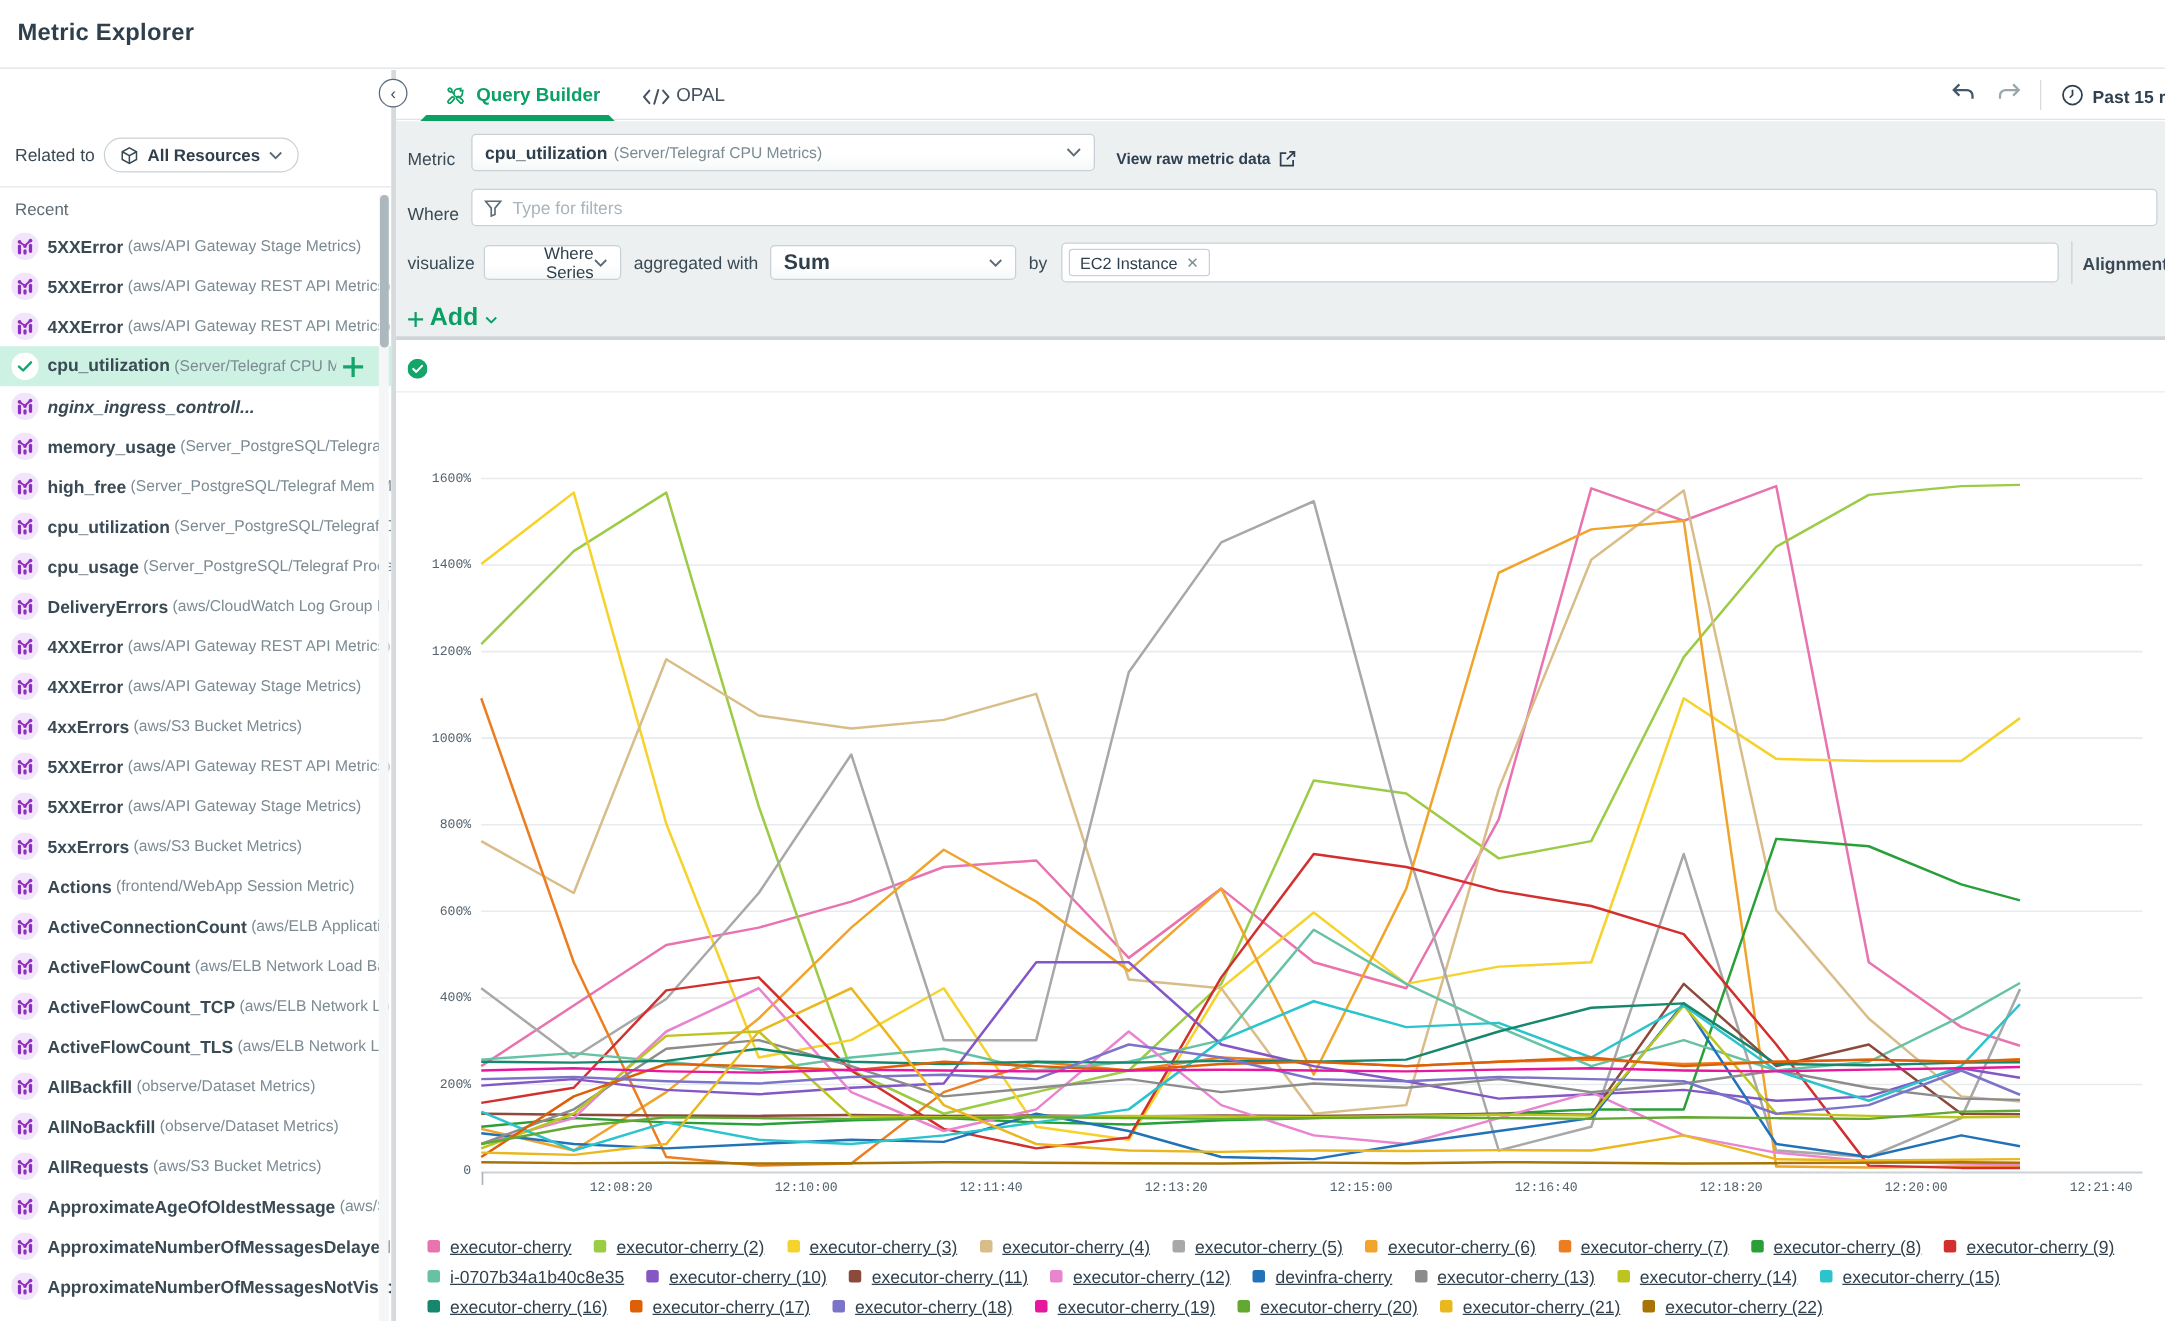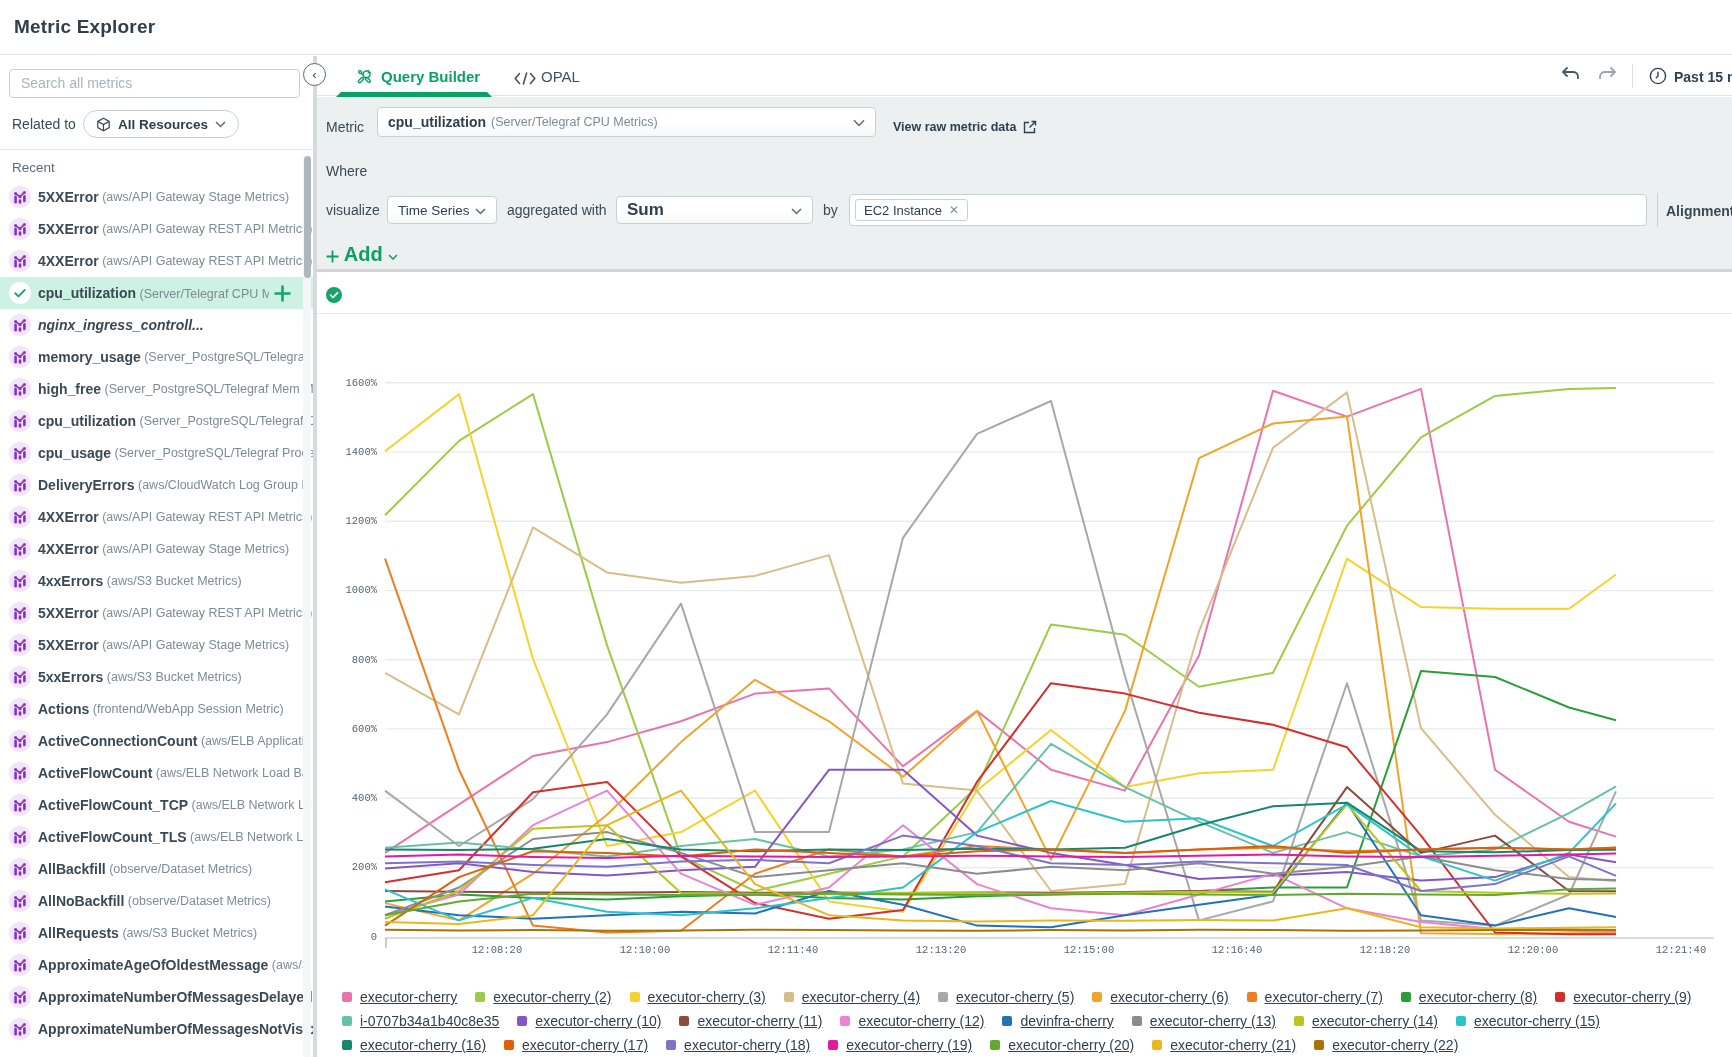--- a/index.html
+++ b/index.html
@@ -83,21 +83,20 @@
 .li { display:flex; align-items:center; gap:8px;text-decoration:underline; }
 .lsq { width:10px; height:10px; border-radius:2px; display:inline-block; flex:0 0 10px; }
 </style></head>
 <body>
 
 <div class="topbar">
     <div class="title">Metric Explorer</div>
   </div>
 
 <div class="side">
-  <div class="search">Search all metrics</div>
   <div class="relrow">Related to</div>
   <div class="pill">
     <svg width="15" height="15" viewBox="0 0 15 15" fill="none" stroke="#3a4a55" stroke-width="1.2">
       <path d="M7.5 1.3 L13.2 4.4 V10.6 L7.5 13.7 L1.8 10.6 V4.4 Z"></path>
       <path d="M1.8 4.4 L7.5 7.5 L13.2 4.4 M7.5 7.5 V13.7"></path>
     </svg>
     All Resources
     <svg width="11" height="7" viewBox="0 0 11 7" fill="none" stroke="#5c6b75" stroke-width="1.5">
         <path d="M1 1 L5.5 5.5 L10 1"></path>
       </svg>
@@ -562,37 +561,43 @@
     <div class="tdiv"></div>
     <span class="clock"><svg width="18" height="18" viewBox="0 0 18 18" fill="none" stroke="#2f4050" stroke-width="1.4">
       <circle cx="9" cy="9" r="7.6"></circle>
           <path d="M9 4.8 V9 L6.8 11.2"></path>
     </svg></span>
     <span class="past">Past 15 m</span>
   </div>
 
   <div class="qp">
     <span class="lab" style="left:9px; top:66px">Where</span>
+    <div class="wherebox">
+      <svg width="15" height="15" viewBox="0 0 15 15" fill="none" stroke="#5c6b75" stroke-width="1.3">
+        <path d="M1.5 2 H13.5 L9 7.5 V12.5 L6 13.8 V7.5 Z"></path>
+      </svg>
+      Type for filters
+    </div>
     <span class="lab" style="left:9px; top:22px">Metric</span>
     <div class="selbox" style="left:60px; top:10px; width:499px; height:30px">
       <span class="bname">cpu_utilization</span>
         <span class="bsub">(Server/Telegraf CPU Metrics)</span>
       <span class="chev"><svg width="12" height="8" viewBox="0 0 12 8" fill="none" stroke="#5c6b75" stroke-width="1.5">
             <path d="M1 1.2 L6 6.4 L11 1.2"></path>
           </svg></span>
     </div>
     <span class="lab" style="left:576px; top:23px; font-weight:700; font-size:12.5px; color:#2f4050">View raw metric data</span>
     <span style="position:absolute; left:706px; top:23px"><svg width="14" height="14" viewBox="0 0 14 14" fill="none" stroke="#2f4050" stroke-width="1.4">
       <path d="M11.5 8 V12.5 H1.5 V2.5 H6"></path>
           <path d="M8.5 1.5 H12.5 V5.5 M12.5 1.5 L6.5 7.5"></path>
     </svg></span>
 
     <span class="lab" style="left:9px; top:105px">visualize</span>
     <div class="selbox" style="left:70px; top:99px; width:110px; height:28px">
-      <span class="bname" style="font-size:13.5px;font-weight:400">Time Series</span>
+      <span class="bname" style="font-size:13.5px;font-weight:400">Where Series</span>
       <span class="chev"><svg width="11" height="7" viewBox="0 0 11 7" fill="none" stroke="#5c6b75" stroke-width="1.5">
             <path d="M1 1 L5.5 5.5 L10 1"></path>
           </svg></span>
     </div>
     <span class="lab" style="left:190px; top:105px">aggregated with</span>
     <div class="selbox" style="left:299px; top:99px; width:197px; height:28px">
       <span class="bname" style="font-size:17px;font-weight:700">Sum</span>
       <span class="chev"><svg width="11" height="7" viewBox="0 0 11 7" fill="none" stroke="#5c6b75" stroke-width="1.5">
             <path d="M1 1 L5.5 5.5 L10 1"></path>
           </svg></span>

